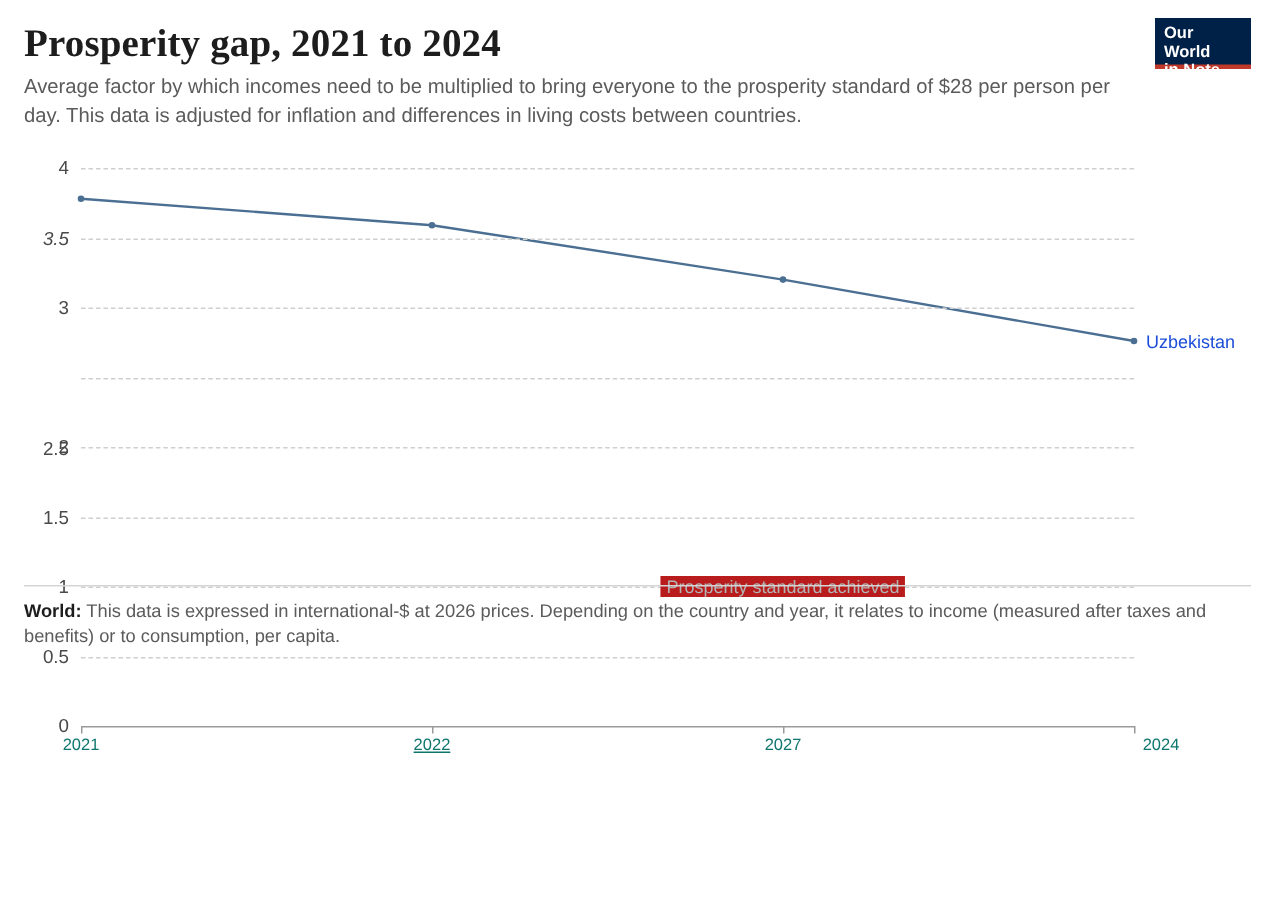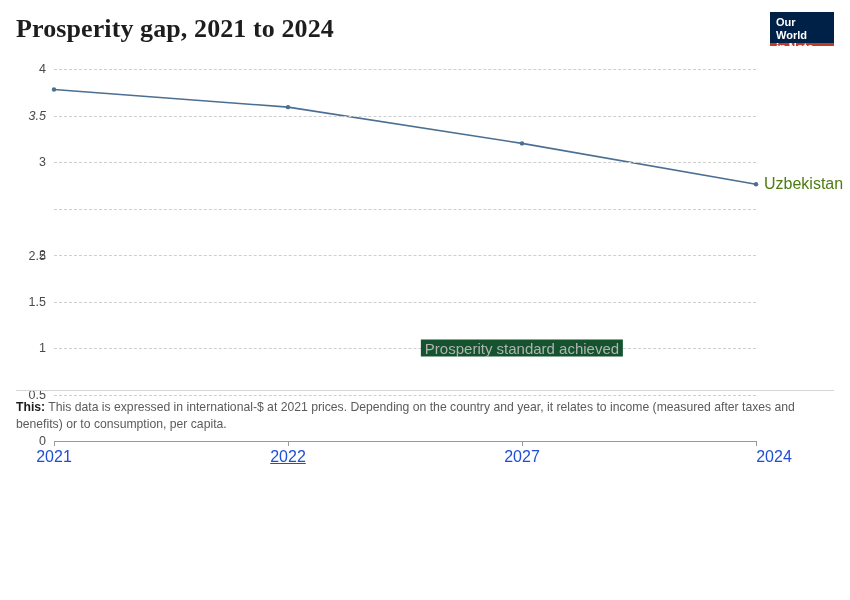--- a/index.html
+++ b/index.html
@@ -87,52 +87,52 @@
     right: calc(100% + 8px);
     transform: translateY(-50%);
     font-size: 12.5px;
     color: #4a4a4a;
     white-space: nowrap;
   }
   .xtick {
     position: absolute;
     top: calc(100% + 7px);
     transform: translateX(-50%);
-    font-size: 16px;
-    color: #1d4ed8;
+    font-size: 11px;
+    color: #0f766e;
     white-space: nowrap;
   }
   .xtickmark {
     position: absolute;
     top: 100%;
     width: 0;
     height: 5px;
     border-left: 1px solid #9a9a9a;
   }
   .annotation {
     position: absolute;
     transform: translate(-50%, -50%);
-    font-size: 15px;
+    font-size: 12px;
     color: #b3b3b3;
-    background: #14532d;
+    background: #b91c1c;
     padding: 0 4px;
     white-space: nowrap;
   }
   svg.series {
     position: absolute;
     left: 0;
     top: 0;
     width: 100%;
     height: 100%;
     overflow: visible;
   }
   .series-label {
     position: absolute;
-    font-size: 16px;
-    color: #4d7c0f;
+    font-size: 12px;
+    color: #1d4ed8;
     white-space: nowrap;
     transform: translateY(-50%);
   }
 
   
   .footer {
     position: absolute;
     left: 16px;
     right: 16px;
     bottom: 8px;
@@ -164,20 +164,21 @@
     max-width: 800px;
   }
 </style>
 </head>
 <body>
 
 <div class="page">
 
   <div class="header">
     <h1 class="title">Prosperity gap, 2021 to 2024</h1>
+    <p class="subtitle">Average factor by which incomes need to be multiplied to bring everyone to the prosperity standard of $28 per person per day. This data is adjusted for inflation and differences in living costs between countries.</p>
     <div class="logo">
       <div>Our World</div>
       <div>in Note</div>
     </div>
   </div>
 
   <div class="chart-area">
     <div class="plot" id="plot">
       <svg class="series" id="series-svg" preserveAspectRatio="none">
           <polyline points="0.00,20.46 234.00,38.13 468.00,74.40 702.00,115.32" fill="none" stroke="#4b6f92" stroke-width="1.6"></polyline>
@@ -213,18 +214,18 @@
         <div class="xtick" style="left: 100%; margin-left: 18px;">2024</div>
         <div class="xtickmark" style="left: 100%;"></div>
         <div class="annotation" style="left: 66.6667%; top: 75%;">Prosperity standard achieved</div>
         <div class="series-label" style="left: calc(100% + 8px); top: 31%;">Uzbekistan</div>
       </div>
   </div>
 
   <div class="footer">
     <div class="footer-rule"></div>
     <div class="note">
-      <b>This:</b>
-      <span>This data is expressed in international-$ at 2021 prices. Depending on the country and year, it relates to income (measured after taxes and benefits) or to consumption, per capita.</span>
+      <b>World:</b>
+      <span>This data is expressed in international-$ at 2026 prices. Depending on the country and year, it relates to income (measured after taxes and benefits) or to consumption, per capita.</span>
     </div>
   </div>
 
 </div>
 
 </body></html>

